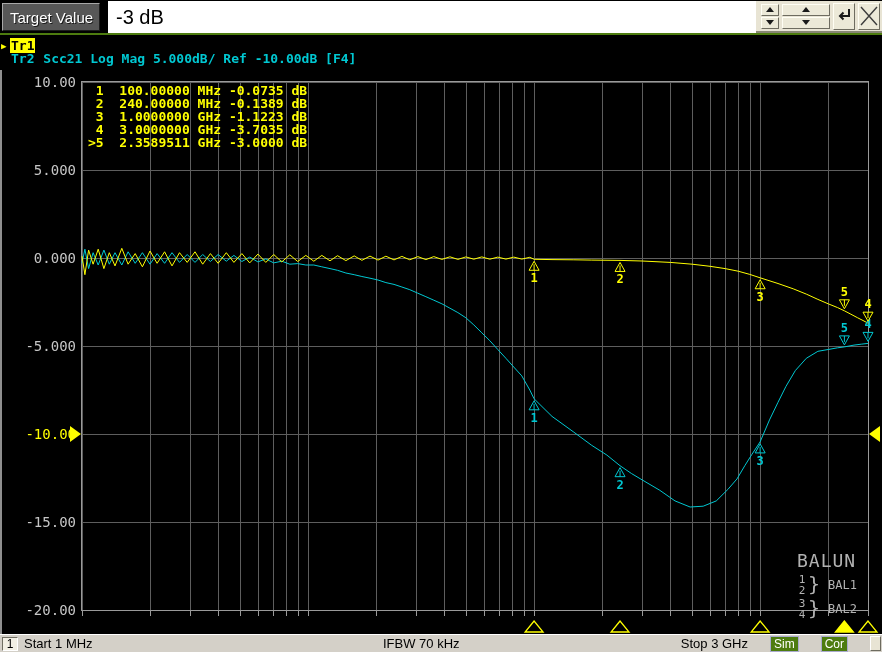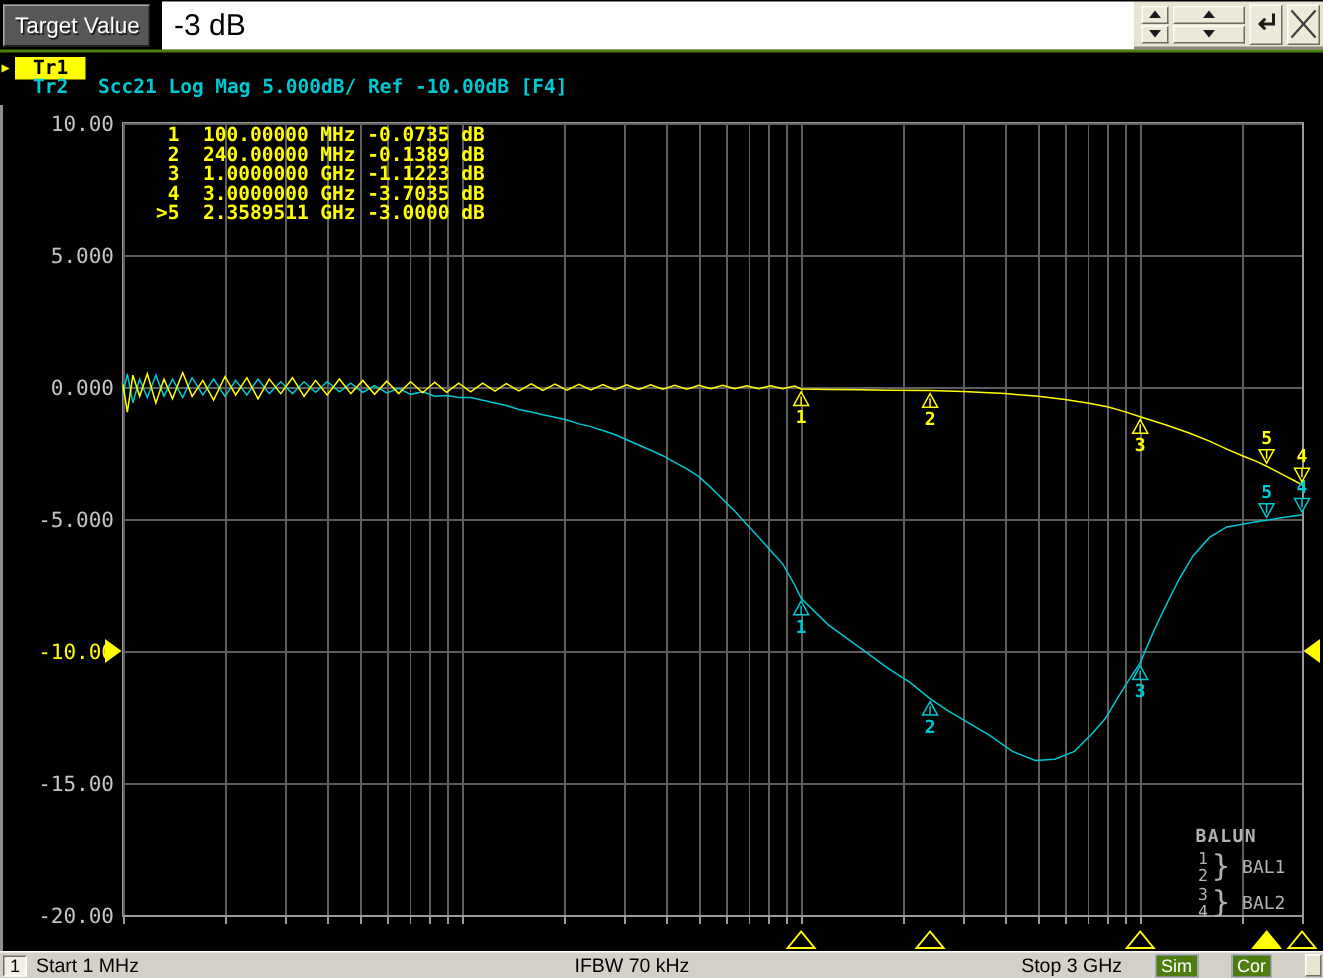--- a/index.html
+++ b/index.html
@@ -12,31 +12,31 @@
   .spin-col{display:flex;flex-direction:column;gap:1px;}
   .spin-btn{width:18px;height:12px;background:#ece9d8;border:1px solid;border-color:#fffef4 #6e6c60 #6e6c60 #fffef4;display:flex;align-items:center;justify-content:center;padding:0;cursor:pointer;}
   .spin-btn.wide{width:48px;}
   .arr-up{width:0;height:0;border-left:4px solid transparent;border-right:4px solid transparent;border-bottom:5px solid #1a1a1a;}
   .arr-dn{width:0;height:0;border-left:4px solid transparent;border-right:4px solid transparent;border-top:5px solid #1a1a1a;}
   .big-btn{width:24px;height:27px;background:#ece9d8;border:1px solid;border-color:#fffef4 #6e6c60 #6e6c60 #fffef4;display:flex;align-items:center;justify-content:center;padding:0;cursor:pointer;}
   
   .trace-info{position:absolute;left:0;top:35px;width:882px;height:35px;background:#000;padding-top:4px;box-sizing:border-box;z-index:5;}
   .ti-line{height:13px;line-height:13px;display:flex;align-items:center;font:bold 13px "DejaVu Sans Mono",monospace;white-space:pre;}
   .ti-arrow{width:9px;font-size:9px;color:#ffff00;text-align:left;padding-left:1px;}
-  .tr-tag{padding:0 12px;}
+  .tr-tag{padding:0 1px;}
   .tr-tag.active{background:#ffff00;color:#000;}
   .yel{color:#ffff00;}
   .cyn{color:#00c8d2;}
   
   #plot{position:absolute;left:0;top:0;width:882px;height:652px;z-index:1;}
   .left-edge{position:absolute;left:0;top:35px;width:2px;height:599px;background:#8f8f8f;z-index:4;}
-  #marker-table{position:absolute;left:104px;top:84px;z-index:2;}
+  #marker-table{position:absolute;left:88px;top:84px;z-index:2;}
   .mt-row{white-space:pre;font:bold 13px "DejaVu Sans Mono",monospace;color:#ffff00;line-height:13px;height:13px;}
   .balun{position:absolute;left:797px;top:550px;color:#b2b2b2;font-family:"DejaVu Sans Mono",monospace;z-index:2;}
-  .balun-title{font-size:12px;letter-spacing:1px;margin-bottom:2px;font-weight:bold;}
+  .balun-title{font-size:18px;letter-spacing:1px;margin-bottom:2px;}
   .bg-row{display:flex;align-items:center;height:24px;}
   .ports{width:10px;text-align:center;font-size:11px;line-height:11px;}
   .brace{font-size:20px;margin:0 1px 3px 1px;}
   .bg-label{font-size:12px;margin-left:7px;}
   
   .status-bar{position:absolute;left:0;top:634px;width:882px;height:18px;background:#d4d0c8;border-top:1px solid #fff;display:flex;align-items:center;font-size:13px;color:#000;z-index:6;box-sizing:border-box;}
   .chan-box{width:16px;height:14px;margin-left:2px;background:#f2efe4;border:1px solid;border-color:#706e62 #fff #fff #706e62;text-align:center;line-height:13px;font-size:12px;box-sizing:border-box;}
   .sb-start{margin-left:6px;}
   .sb-ifbw{position:absolute;left:383px;}
   .sb-right{margin-left:auto;display:flex;align-items:center;gap:22px;padding-right:1px;}

